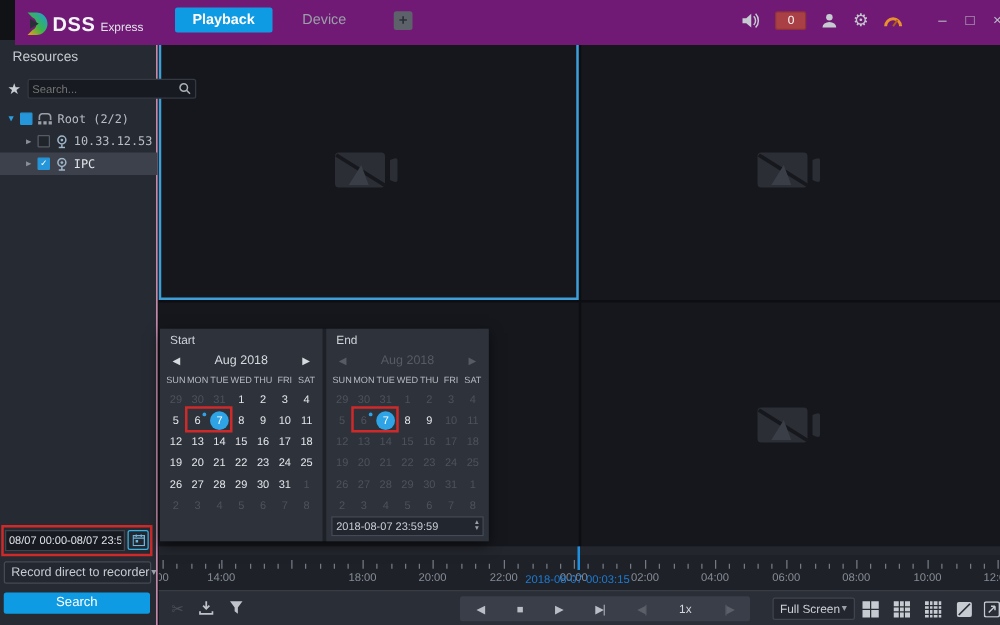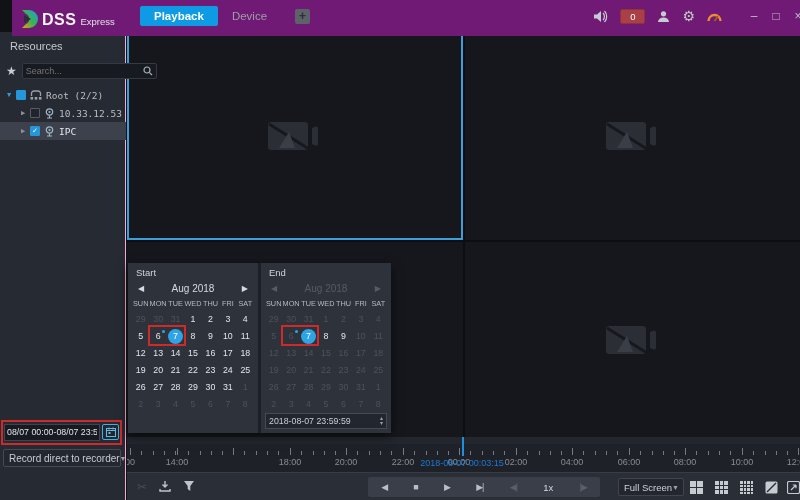--- a/index.html
+++ b/index.html
@@ -6,21 +6,21 @@
   html,body{width:800px;height:500px;overflow:hidden}
   body{position:relative;background:#101216;font-family:"Liberation Sans",sans-serif;color:#c6cad1;font-size:11px;-webkit-font-smoothing:antialiased}
 
   
   .titlebar{position:absolute;left:12px;top:0;width:800px;height:36px;background:#701a75;z-index:50}
   .logo{position:absolute;left:7px;top:5px;display:flex;align-items:baseline}
   .logo .dsvg{position:relative;top:4px;margin-right:3px}
   .brand{font-size:16px;font-weight:bold;color:#f2f4f6;letter-spacing:.5px}
   .brand-suffix{font-size:9.5px;color:#dfe3e8;margin-left:4px}
   .tabbar{position:absolute;left:128px;top:6px;display:flex;align-items:center;height:20px}
-  .tab{height:20px;line-height:20px;padding:0 14px;font-size:11.5px;color:#9aa0a8;border-radius:2px;cursor:default}
+  .tab{height:20px;line-height:20px;padding:0 14px;margin-right:10px;font-size:11.5px;color:#9aa0a8;border-radius:2px;cursor:default}
   .tab.active{background:#0f9be3;color:#fff;font-weight:bold}
   .addtab{width:15px;height:15px;margin-left:14px;background:#5d6169;border-radius:2px;color:#2b2f38;font-weight:bold;font-size:12px;line-height:14px;text-align:center}
   .tb-right{position:absolute;right:6px;top:0;height:32px;display:flex;align-items:center}
   .tb-ic{margin:0 6px;display:flex;align-items:center;justify-content:center}
   .badge{min-width:25px;height:15px;background:#a84045;border:1px solid #8f3338;border-radius:2px;color:#fff;font-size:9.5px;line-height:13px;text-align:center;margin:0 6px;padding:0 4px}
   .gear-glyph{font-size:14px;color:#c3c8cf}
   .winbtns{display:flex;margin-left:12px}
   .winbtn{width:16px;text-align:center;color:#b9bec6;font-size:12px;margin-left:6px}
 
   
@@ -224,20 +224,21 @@
           <path d="M0.5 3.5 h9" stroke="#6fb6dd"></path>
           <path d="M3 0.5 v2 M7 0.5 v2" stroke="#6fb6dd"></path>
           <rect x="2.5" y="5" width="2" height="2" fill="#6fb6dd"></rect>
         </svg>
     </span>
   </div>
   <div class="rec-select">
     <span class="txt">Record direct to recorder</span>
     <span class="caret">▼</span>
   </div>
+  <div class="search-btn">Search</div>
 </div>
 
 <div class="video">
   <div class="panel p1 sel">
   <svg width="56" height="36" viewBox="0 0 56 36">
     <rect x="1" y="4" width="40" height="28" rx="3" fill="#2b2e35"></rect>
     <path d="M45 10 q6 -3 6 0 v16 q0 3 -6 0 Z" fill="#2b2e35"></path>
     <path d="M2 6 L42 31" stroke="#16181d" stroke-width="3"></path>
     <path d="M12 30 L28 30 L22 14 Z" fill="#3a3e47"></path>
   </svg>

